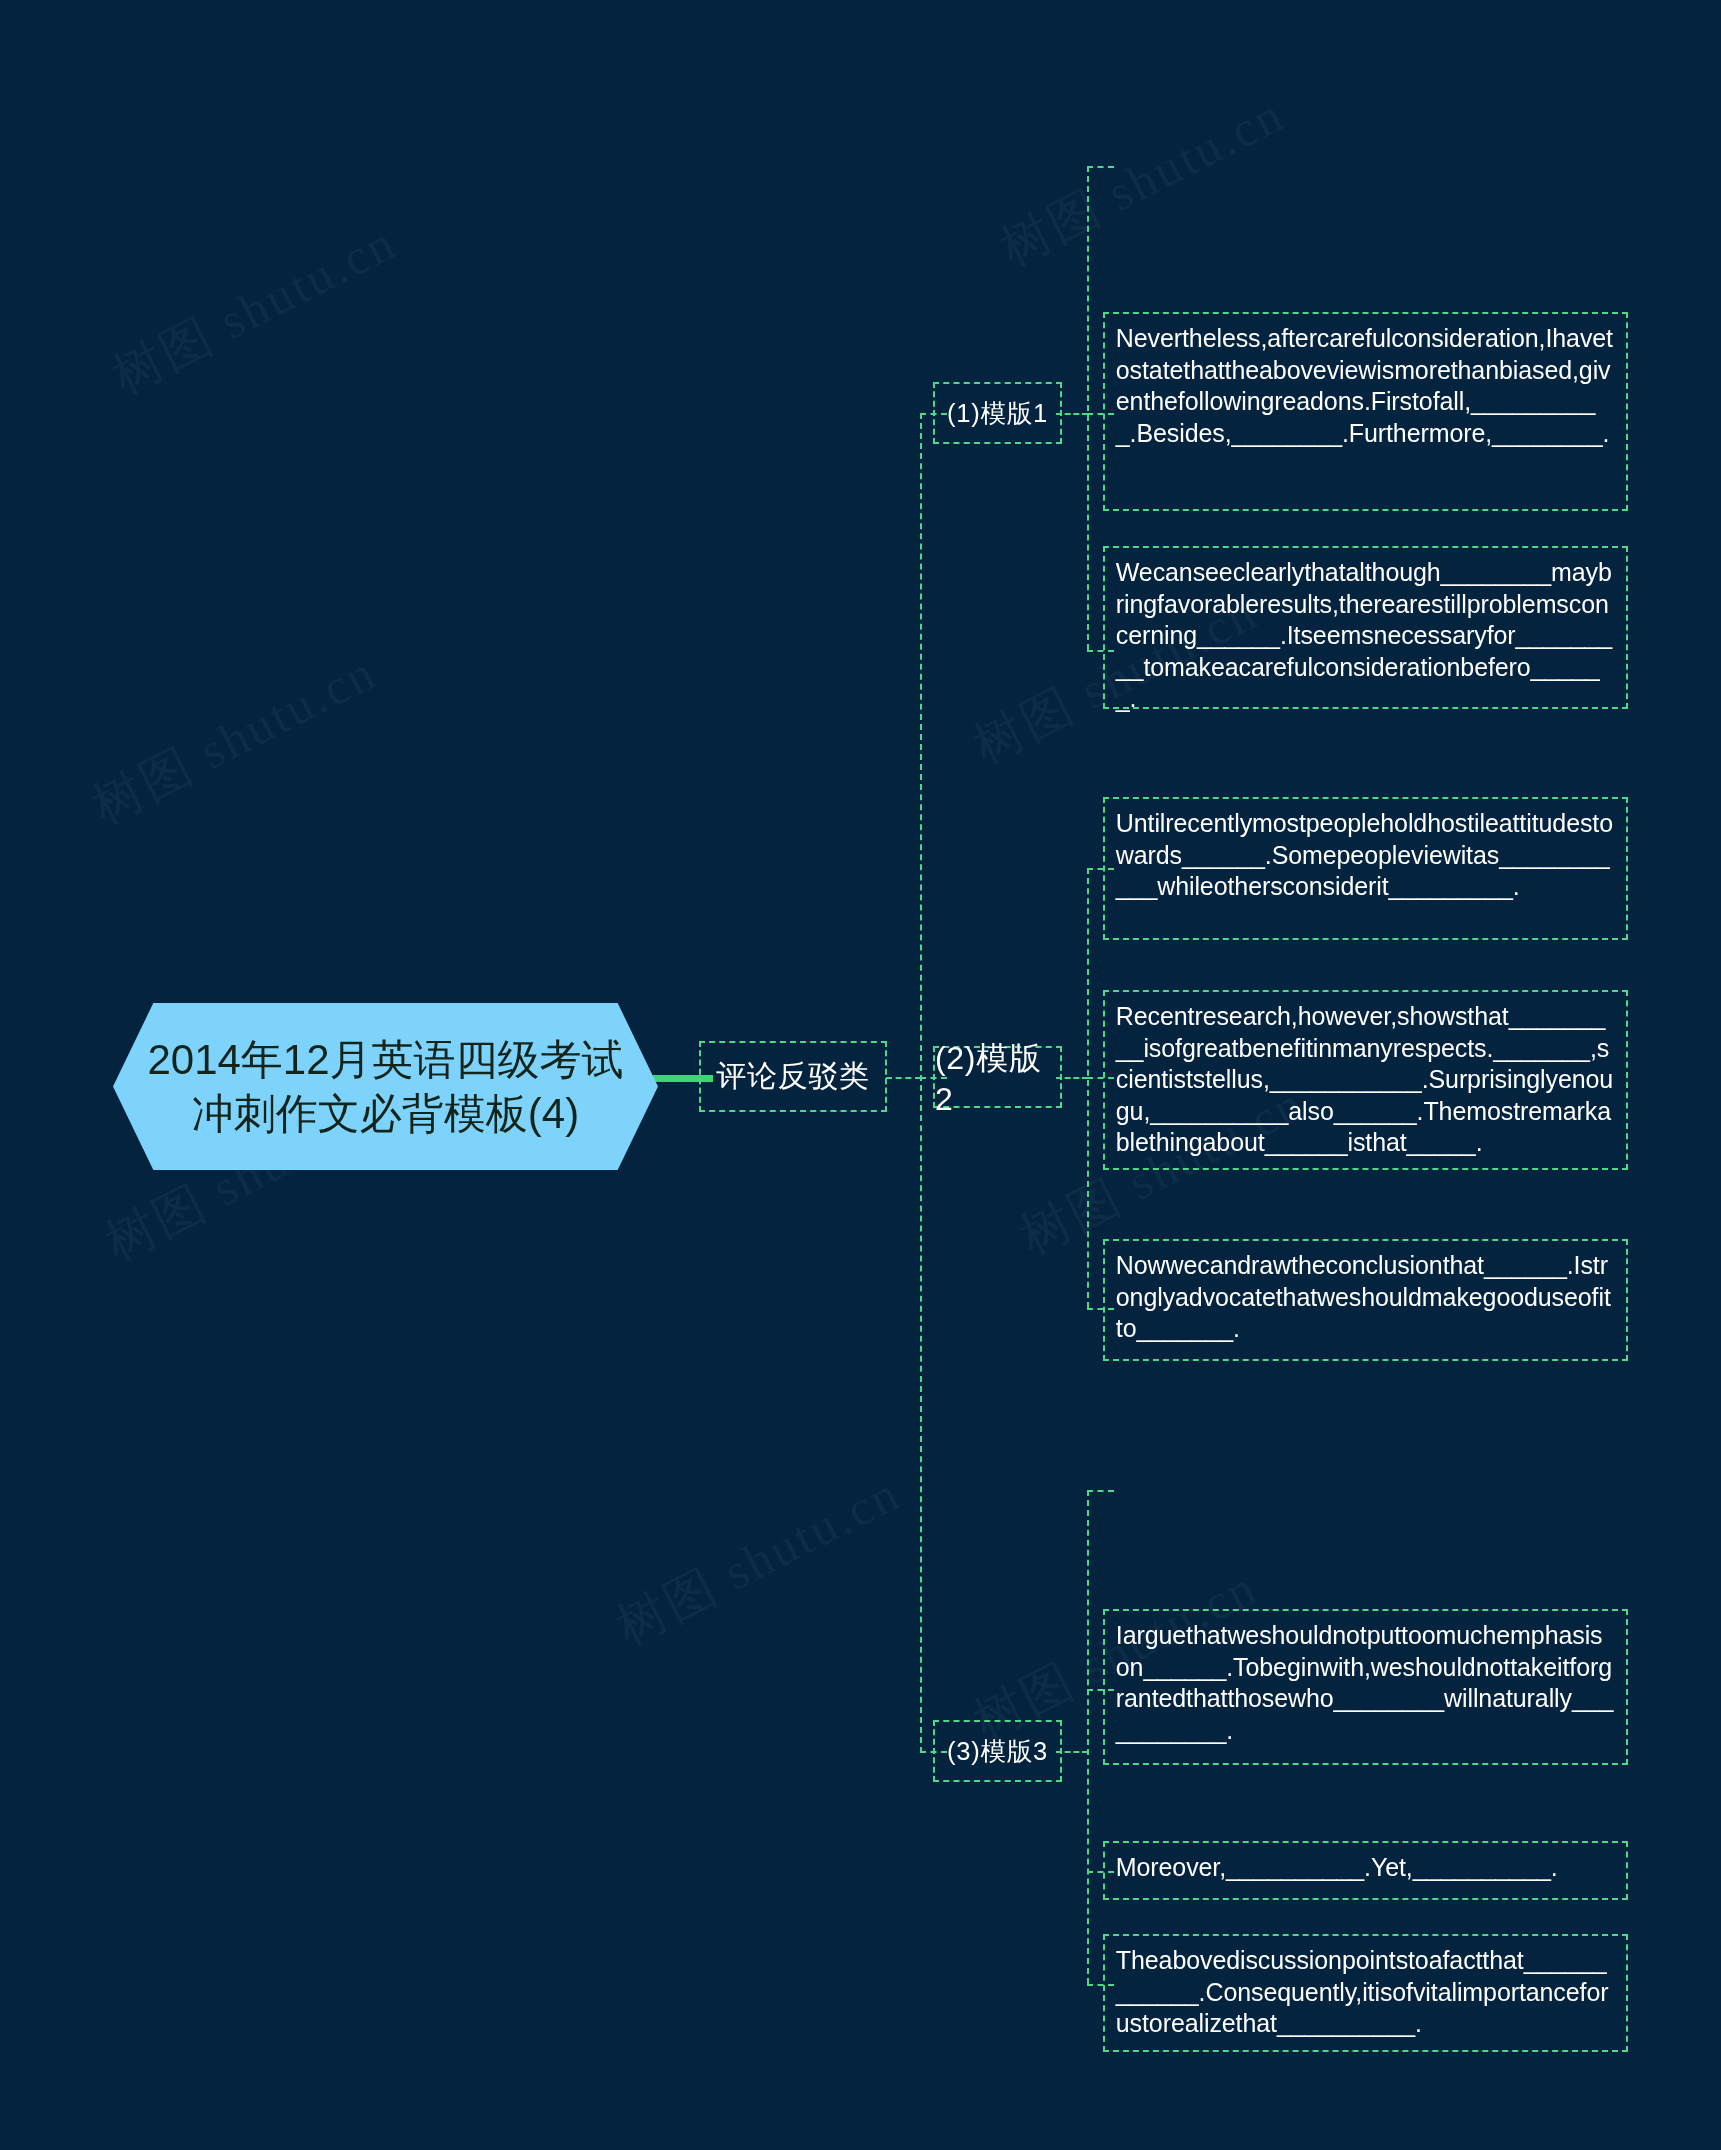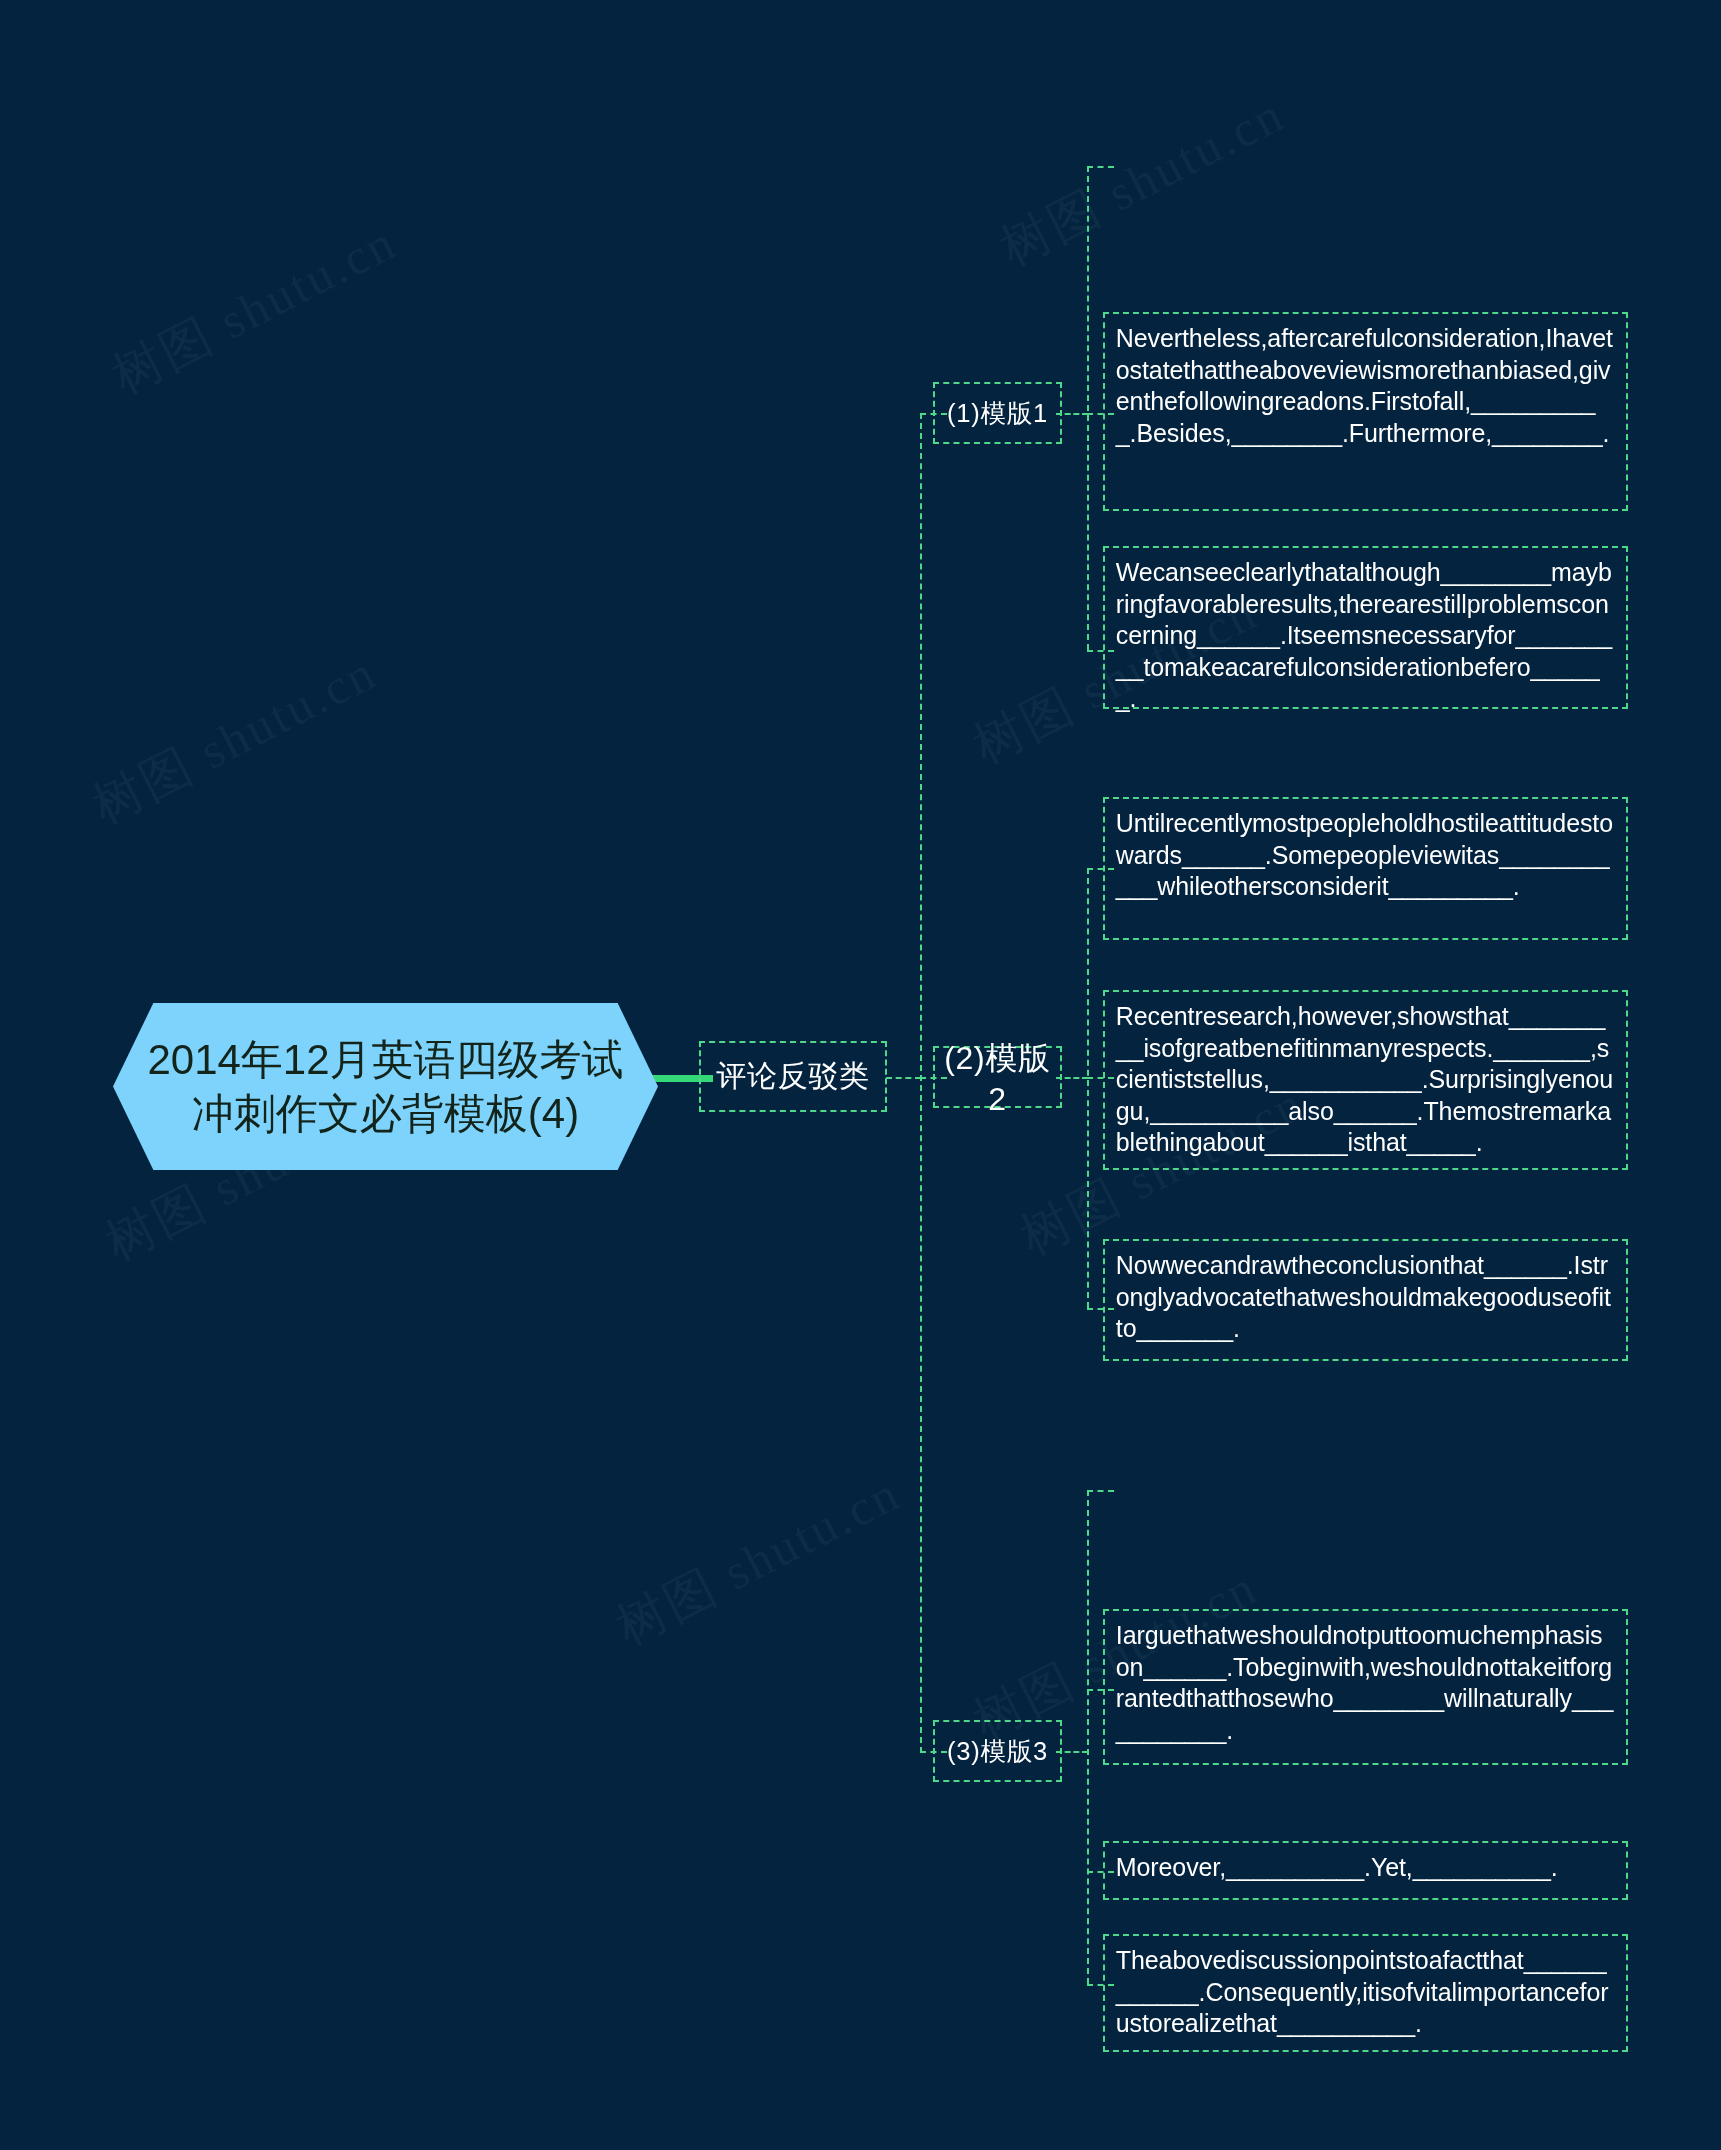--- a/index.html
+++ b/index.html
@@ -56,21 +56,21 @@
   .node {
     position: absolute;
     box-sizing: border-box;
     border: 2.7px dashed #4ed98a;
     color: #ffffff;
     display: flex;
     align-items: center;
   }
   .node.cn {
     justify-content: center;
-    text-align: center;
+    text-align: left;
     font-size: 30px;
     letter-spacing: 0.7px;
   }
   .leaf {
     align-items: flex-start;
     padding: 9.4px 12px 6.7px 10.8px;
     font-size: 25px;
     line-height: 1.255;
     word-break: break-all;
     overflow-wrap: anywhere;

